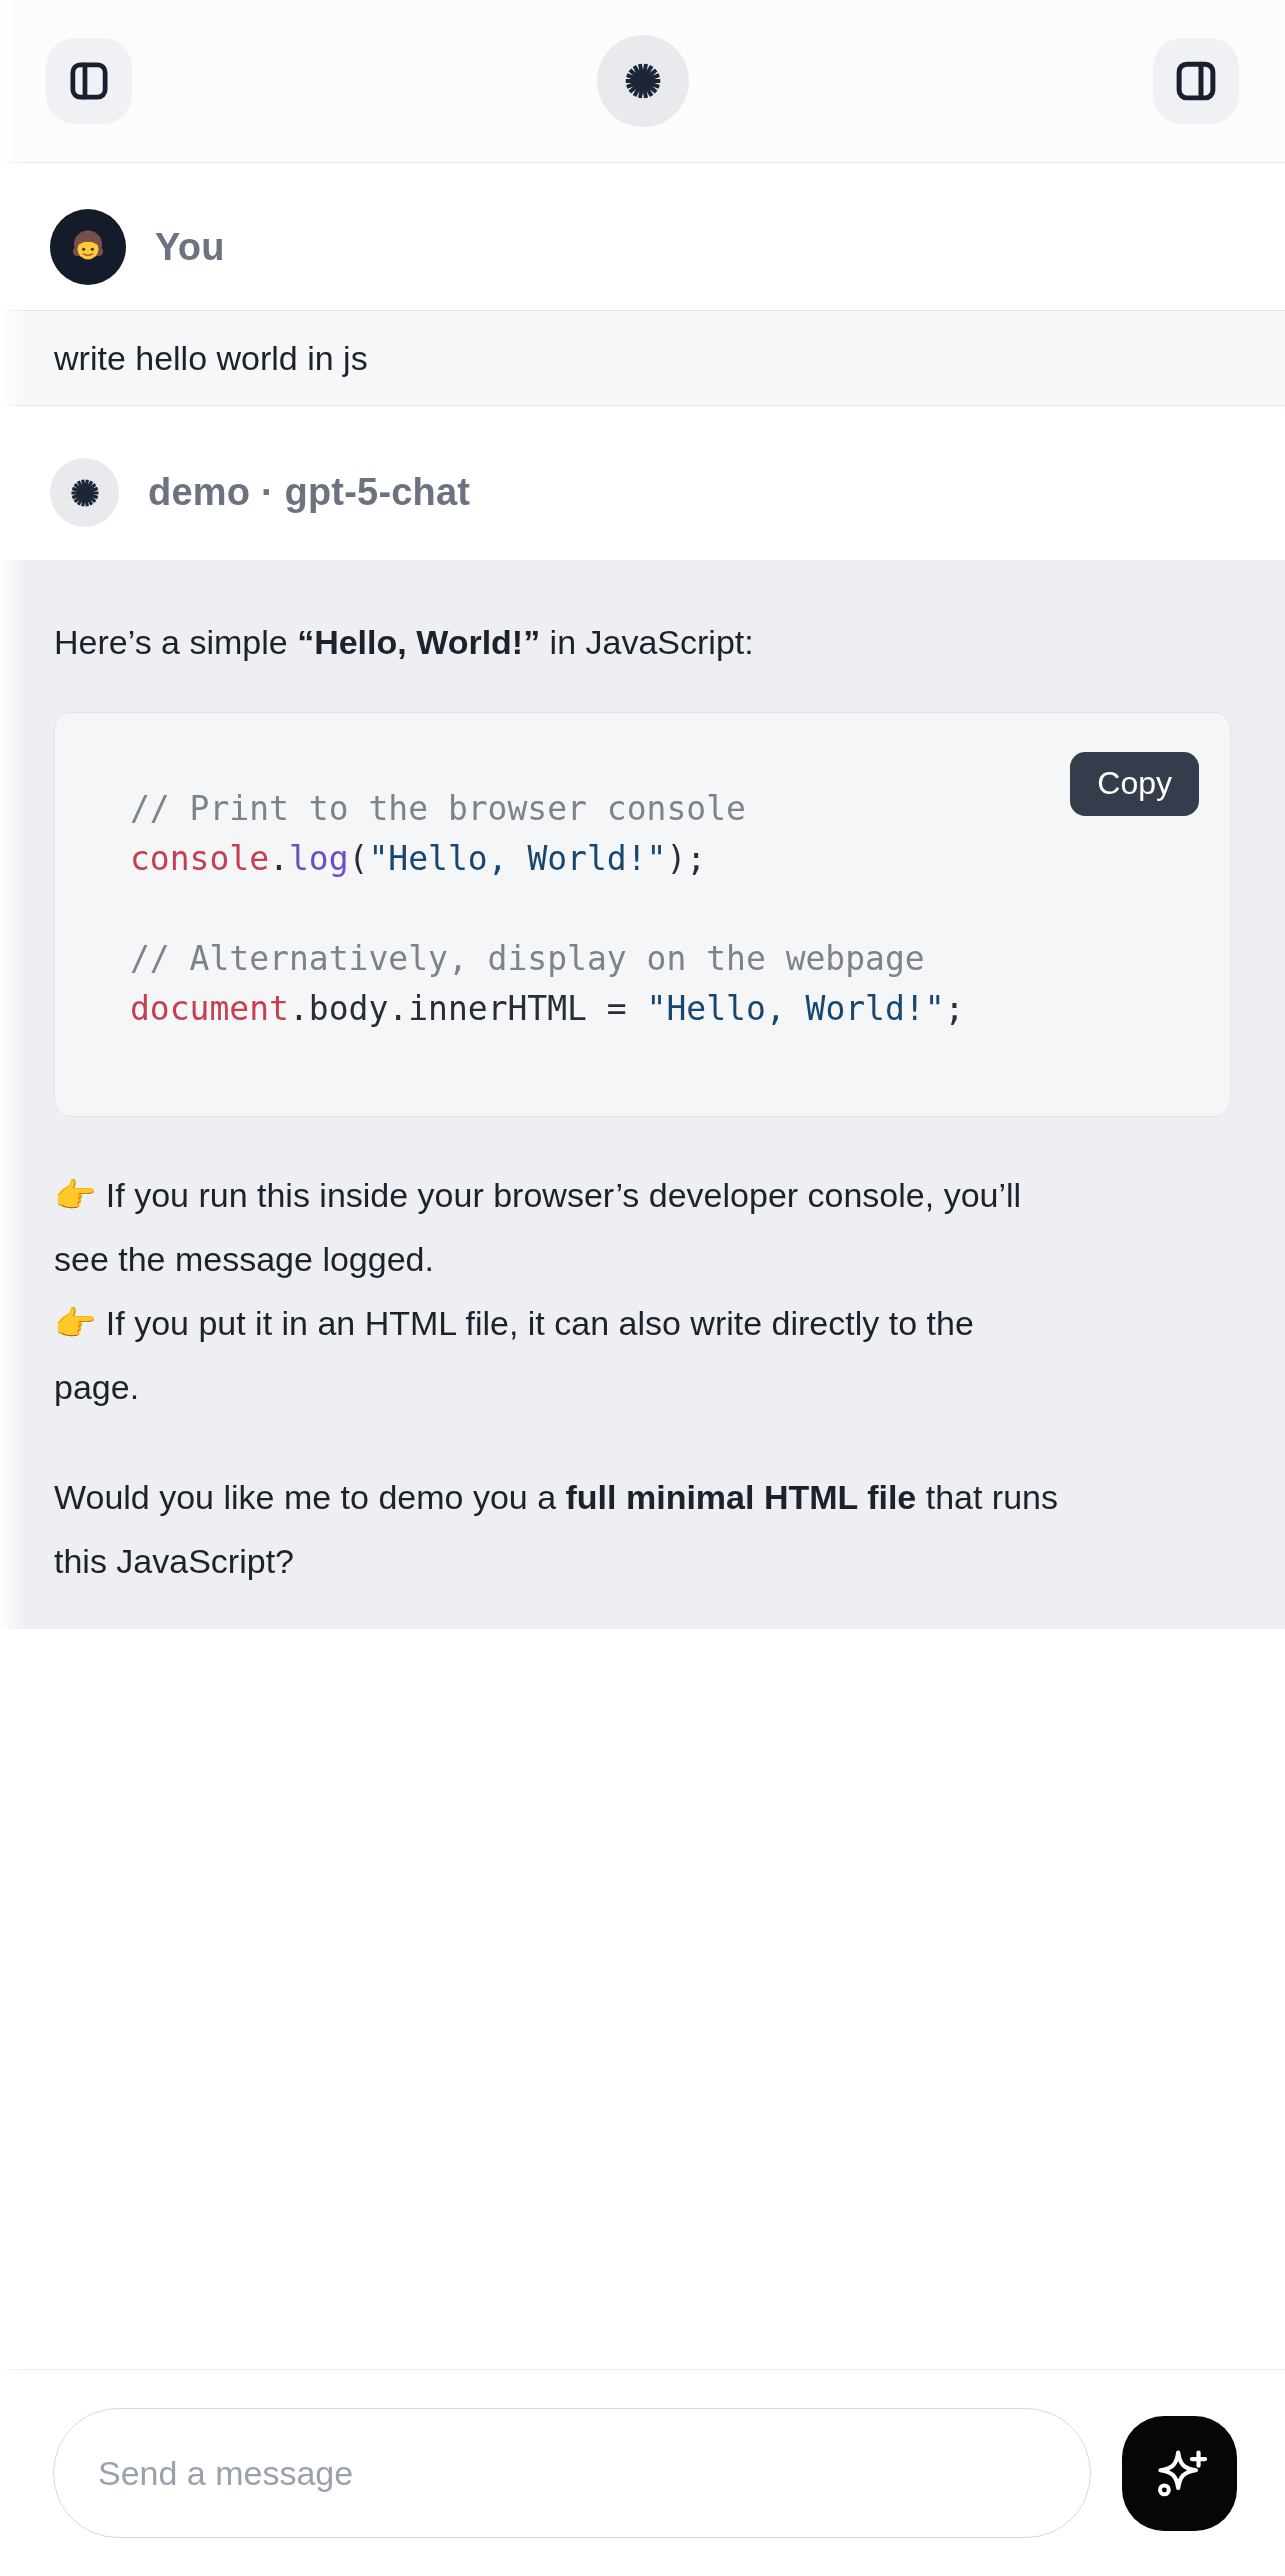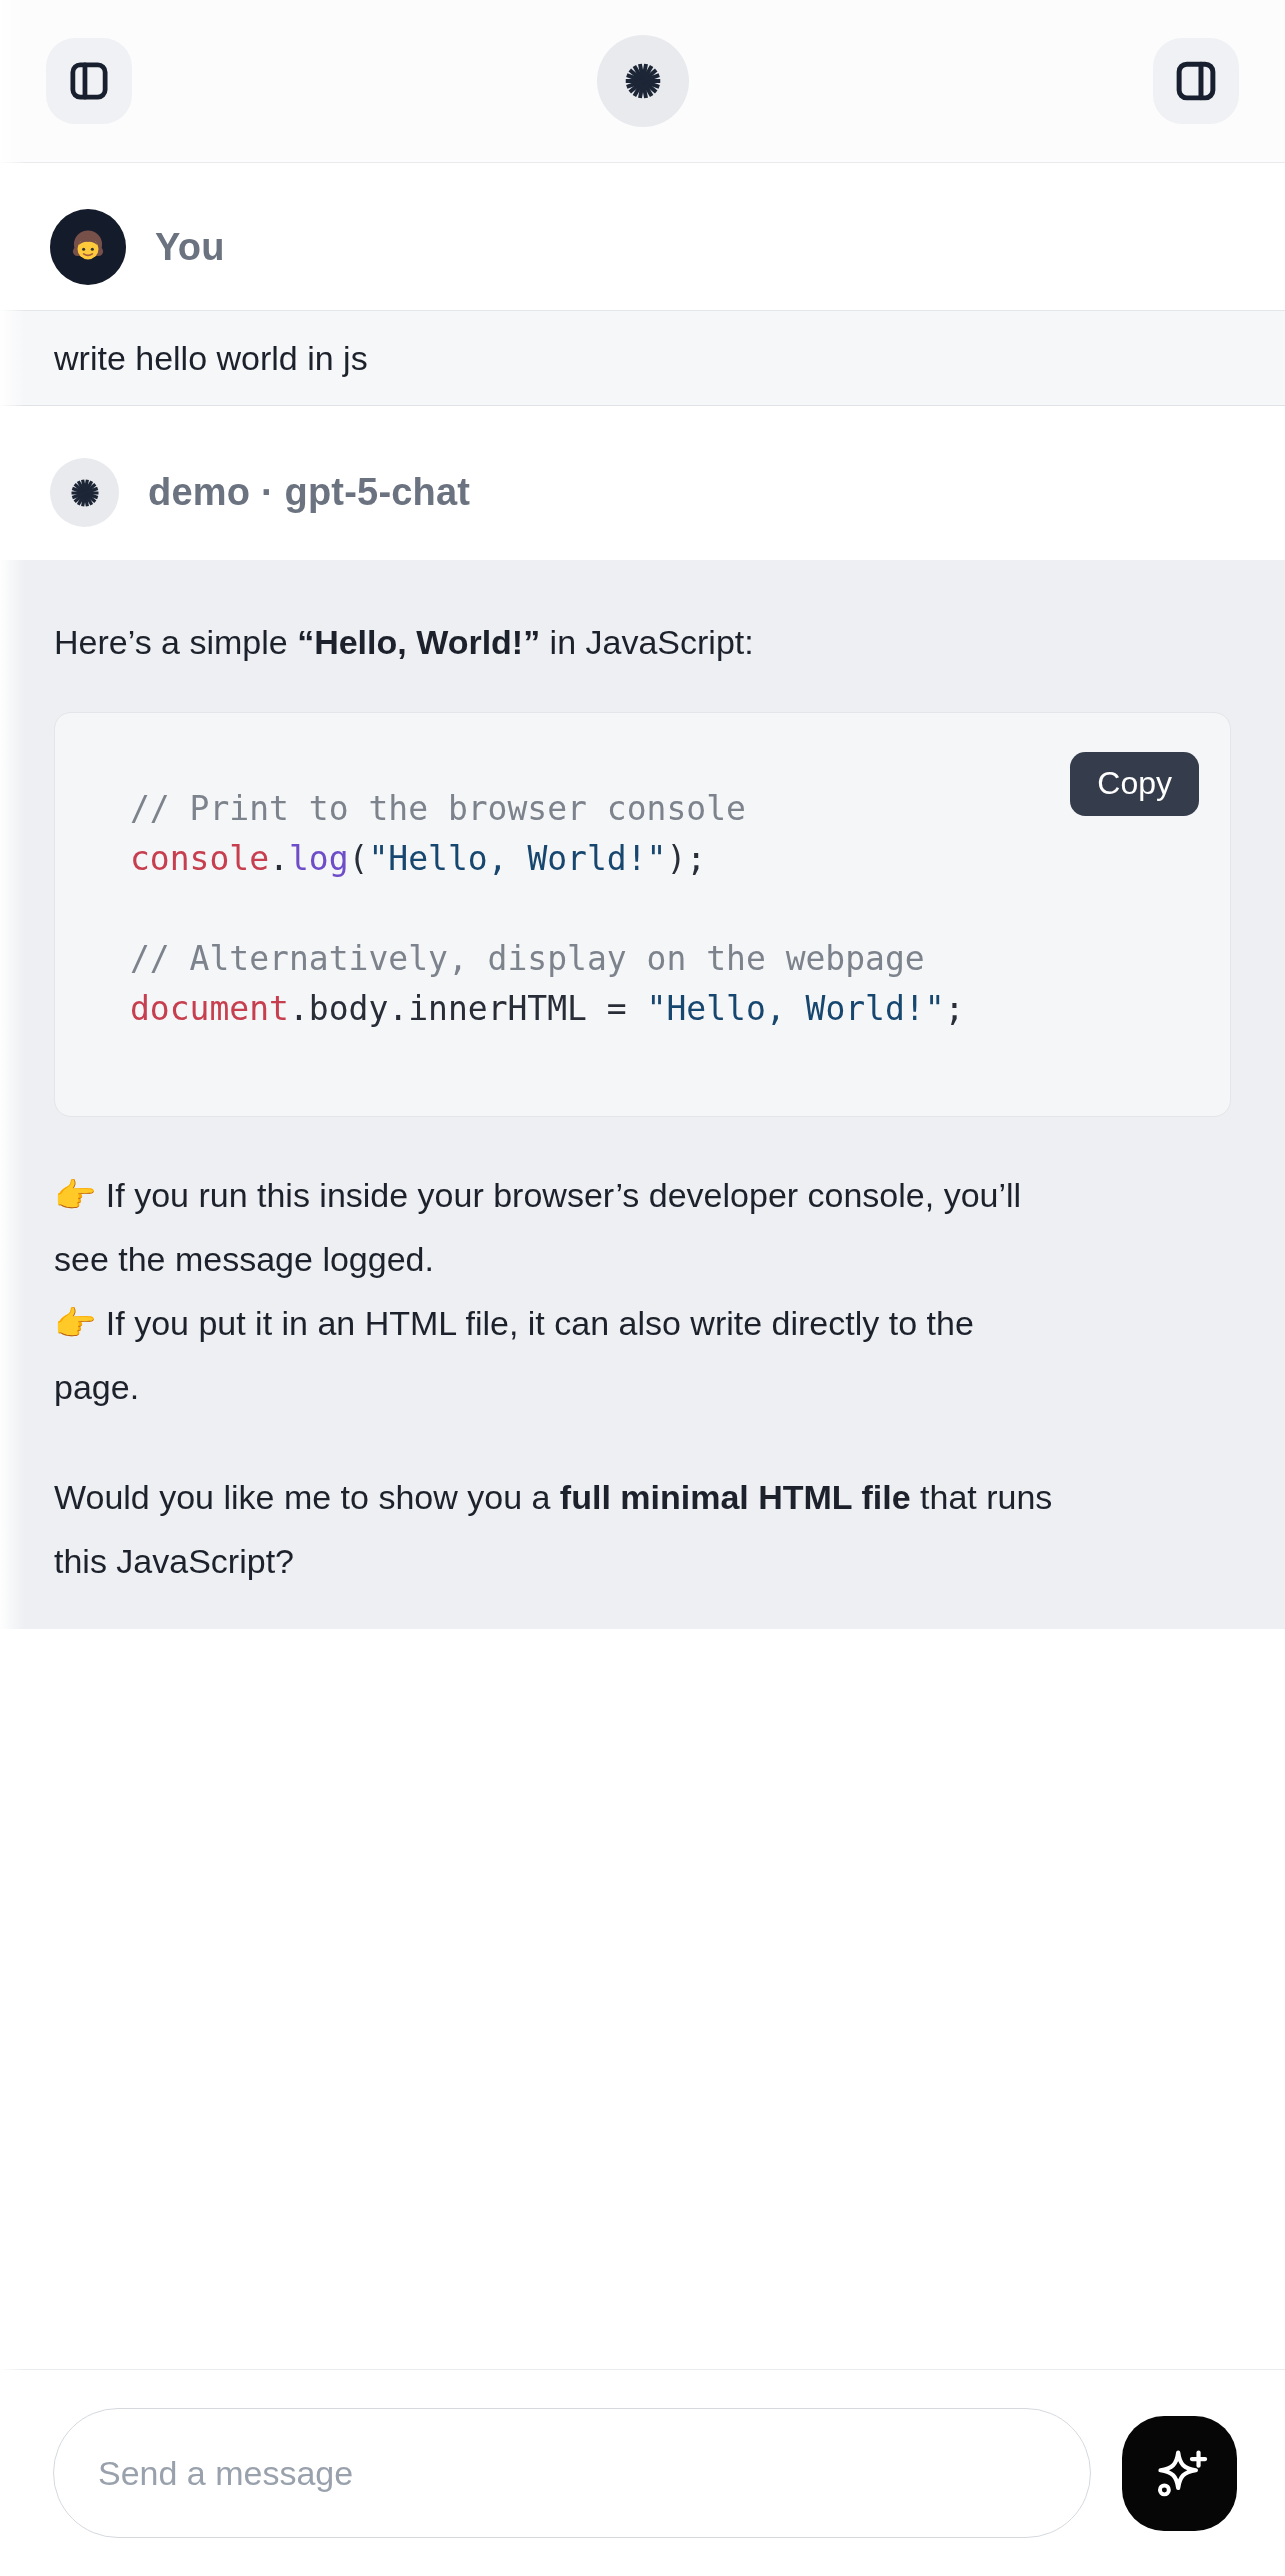--- a/index.html
+++ b/index.html
@@ -198,21 +198,21 @@
     <div class="code-block">
       <button class="copy-btn">Copy</button>
       <div class="code-line"><span class="tok-comment">// Print to the browser console</span></div>
       <div class="code-line"><span class="tok-red">console</span><span>.</span><span class="tok-purple">log</span><span>(</span><span class="tok-string">"Hello, World!"</span><span>);</span></div>
       <div class="code-line"><span></span></div>
       <div class="code-line"><span class="tok-comment">// Alternatively, display on the webpage</span></div>
       <div class="code-line"><span class="tok-red">document</span><span>.body.innerHTML = </span><span class="tok-string">"Hello, World!"</span><span>;</span></div>
     </div>
 
     <p class="p-notes"><span class="tok-emoji">👉</span><span> If you run this inside your browser’s developer console, you’ll</span><br><span>see the message logged.</span><br><span class="tok-emoji">👉</span><span> If you put it in an HTML file, it can also write directly to the</span><br><span>page.</span></p>
-    <p class="p-followup"><span>Would you like me to show you a </span><span class="b">full minimal HTML file</span><span> that runs</span><br><span>this JavaScript?</span></p>
+    <p class="p-followup"><span>Would you like me to demo you a </span><span class="b">full minimal HTML file</span><span> that runs</span><br><span>this JavaScript?</span></p>
   </div>
 
 </main>
 
 <footer class="composer">
   <input class="composer-input" type="text" placeholder="Send a message" style="">
   <button class="send-btn">
     <svg width="63" height="63" viewBox="0 0 48 48" fill="none" stroke="#ffffff" stroke-width="3.2" stroke-linejoin="round" stroke-linecap="round">
       <path d="M23 8 C24.2 17 27.5 20.3 36.5 21.5 C27.5 22.7 24.2 26 23 35 C21.8 26 18.5 22.7 9.5 21.5 C18.5 20.3 21.8 17 23 8 Z"></path>
       <line x1="38.5" y1="8" x2="38.5" y2="18"></line>

